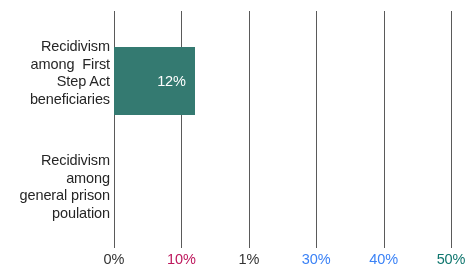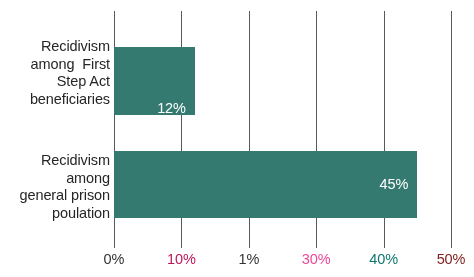--- a/index.html
+++ b/index.html
@@ -119,31 +119,28 @@
   <div id="plot">
     <div id="gridlines">
         <div class="gridline" style="left: 0px; background: rgb(90, 90, 90);"></div>
         <div class="gridline" style="left: 67.4px; background: rgb(90, 90, 90);"></div>
         <div class="gridline" style="left: 134.8px; background: rgb(90, 90, 90);"></div>
         <div class="gridline" style="left: 202.2px; background: rgb(90, 90, 90);"></div>
         <div class="gridline" style="left: 269.6px; background: rgb(90, 90, 90);"></div>
         <div class="gridline" style="left: 337px; background: rgb(90, 90, 90);"></div>
       </div>
     <div id="bars">
-      <div class="bar bar-0" style="width: 80.88px; background: rgb(52, 122, 113); align-items: flex-end;">
+      <div class="bar bar-0" style="width: 80.88px; background: rgb(52, 122, 113);">
         <span class="bar-value" style="color: rgb(255, 255, 255);">12%</span>
-      </div>
-      <div class="bar bar-1" style="width: 303.3px; background: rgb(52, 122, 113);">
-        <span class="bar-value" style="color: rgb(255, 255, 255);">45%</span>
       </div>
     </div>
   </div>
 
   <div id="xticks">
       <div class="tick-label" style="left: 114px; color: rgb(51, 51, 51);">0%</div>
       <div class="tick-label" style="left: 181.4px; color: #be185d;">10%</div>
       <div class="tick-label" style="left: 248.8px; color: rgb(51, 51, 51);">1%</div>
-      <div class="tick-label" style="left: 316.2px; color: #ec4899;">30%</div>
-      <div class="tick-label" style="left: 383.6px; color: #0f766e;">40%</div>
-      <div class="tick-label" style="left: 451px; color: #7f1d1d;">50%</div>
+      <div class="tick-label" style="left: 316.2px; color: #3b82f6;">30%</div>
+      <div class="tick-label" style="left: 383.6px; color: #3b82f6;">40%</div>
+      <div class="tick-label" style="left: 451px; color: #0f766e;">50%</div>
     </div>
 
 </div>
 
 </body></html>

